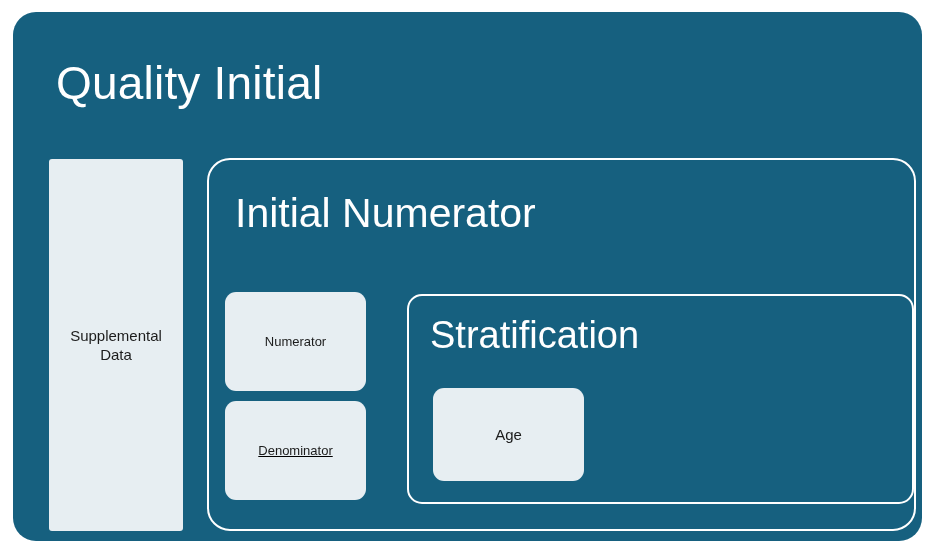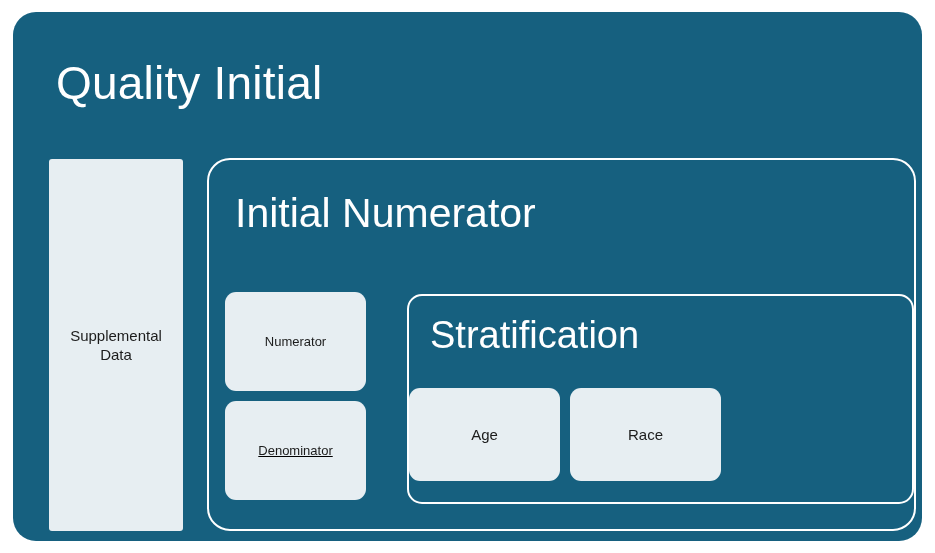--- a/index.html
+++ b/index.html
@@ -134,21 +134,21 @@
     top: 15px;
     font-size: 38px;
     line-height: 48px;
     color: #ffffff;
     font-weight: 400;
     white-space: nowrap;
   }
 
   .strat-cards {
     position: absolute;
-    left: 0;
+    left: 24px;
     top: 92px;
     display: flex;
     gap: 10px;
     border-radius: 27px;
   }
   .strat-card {
     width: 151px;
     height: 93px;
     background: #e7eef2;
     border-radius: 11px;
@@ -192,23 +192,20 @@
       </div>
 
       <div class="stratification">
 
         <div class="stratification-title">Stratification</div>
 
         <div class="strat-cards">
           <div class="strat-card">
             <span class="label">Age</span>
           </div>
-          <div class="strat-card">
-            <span class="label">Race</span>
-          </div>
         </div>
 
       </div>
 
     </div>
 
   </div>
 
 </div>
 

